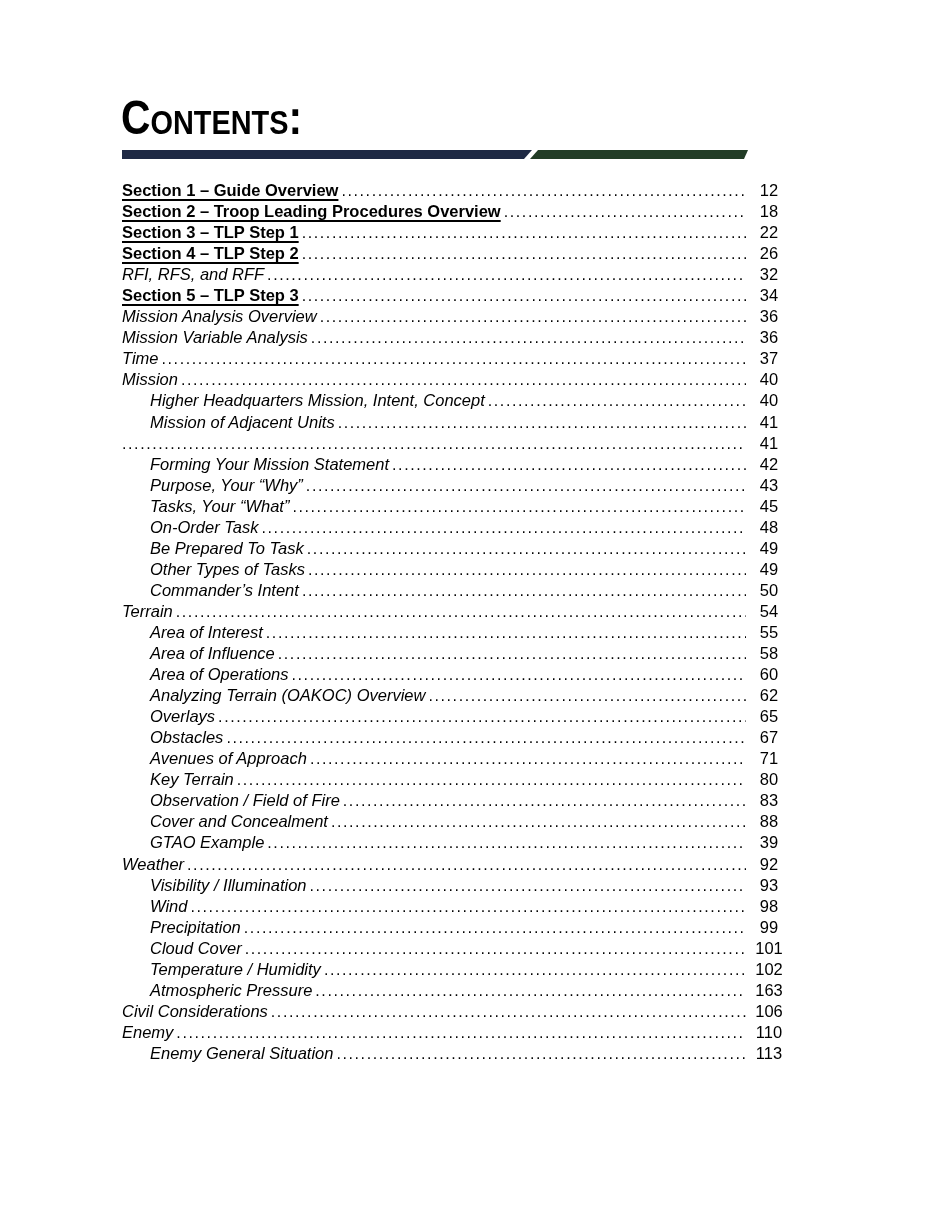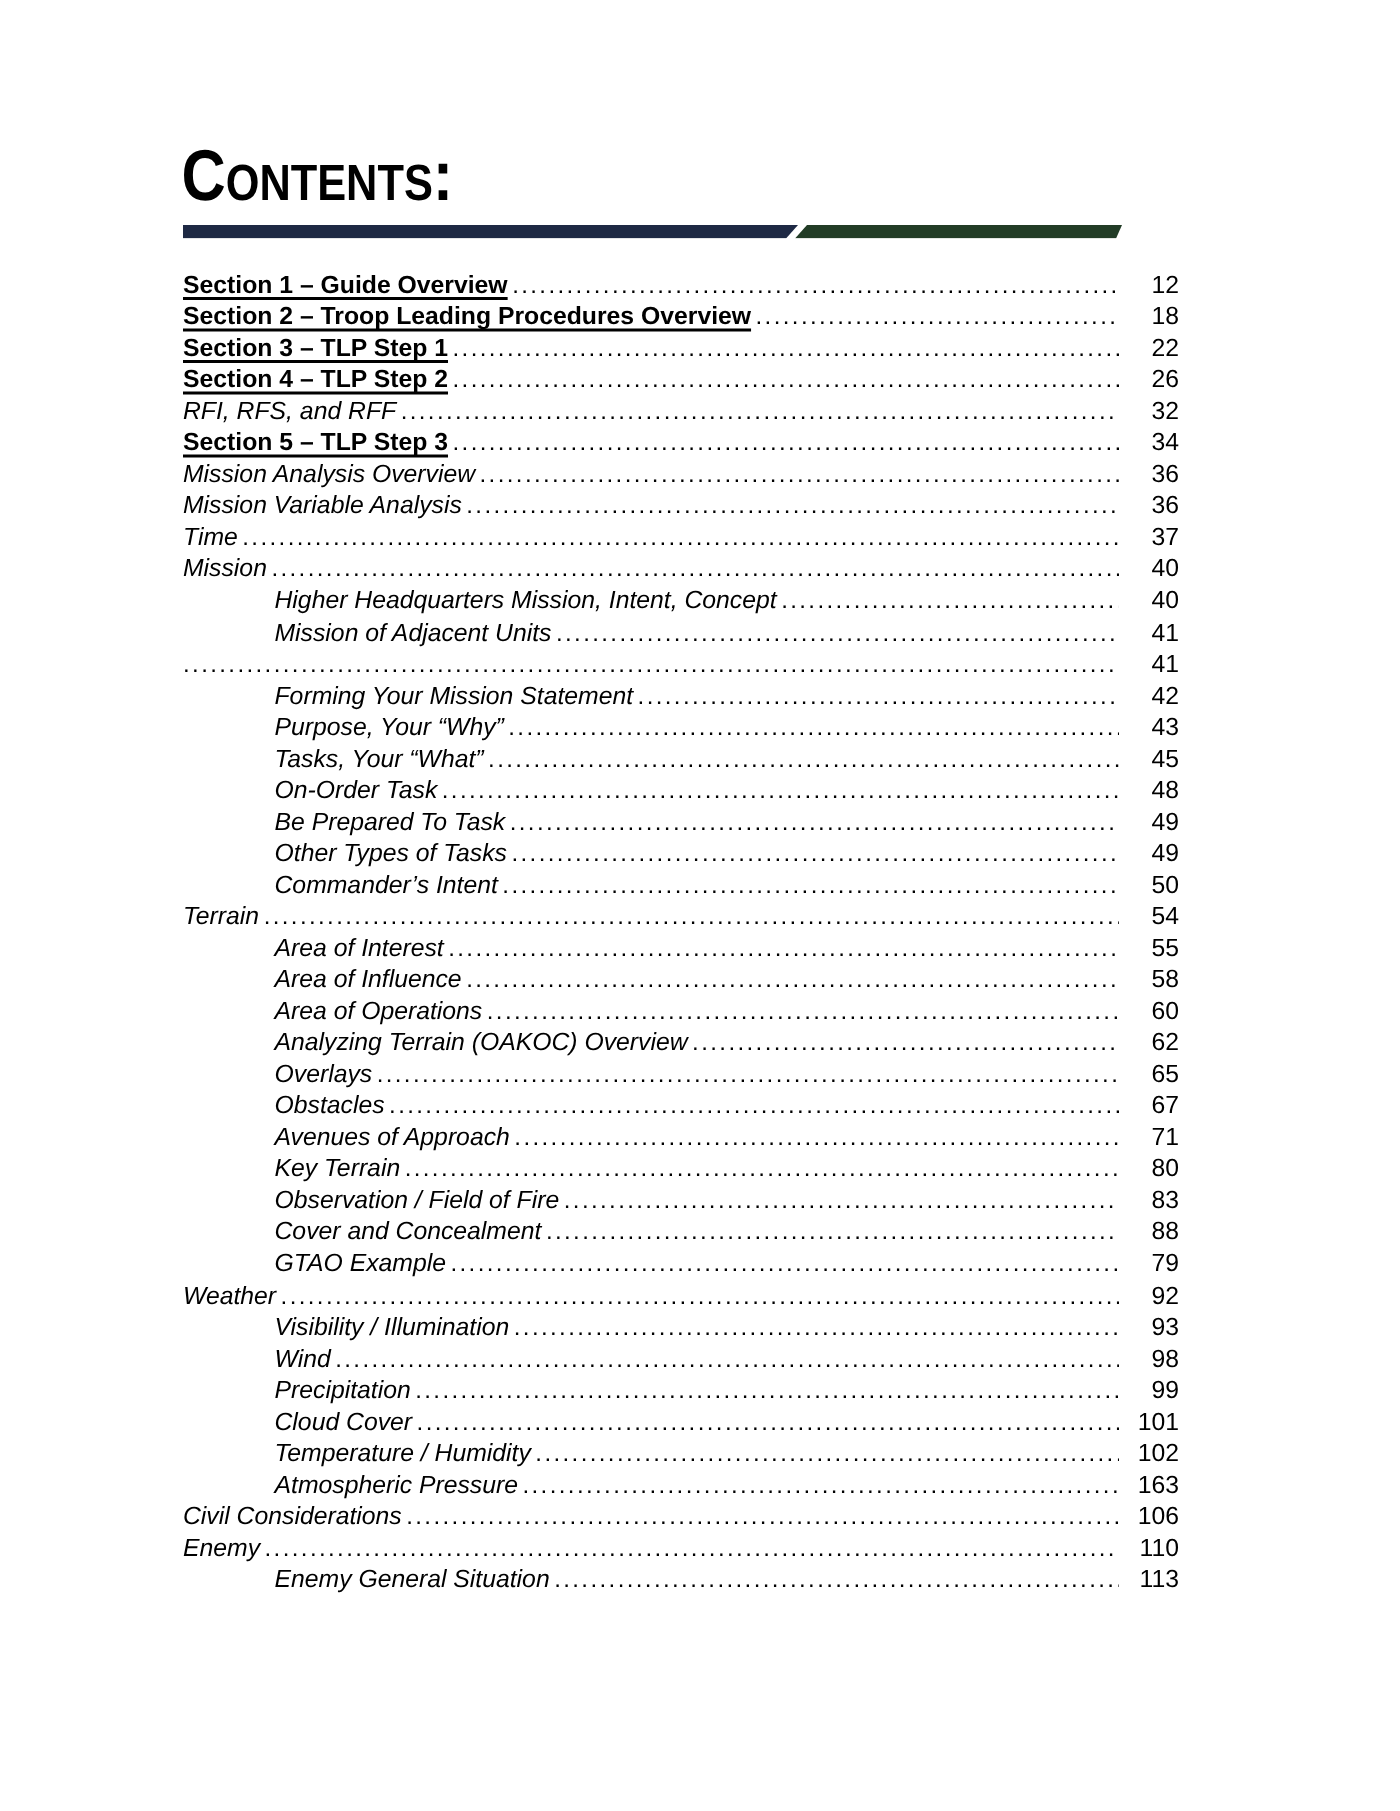--- a/index.html
+++ b/index.html
@@ -52,29 +52,29 @@
     white-space:nowrap;
   }
   .toc-label{flex:0 0 auto;padding-right:3px;}
   .toc-row.i .toc-label{font-style:italic;font-weight:400;}
   .toc-row.b .toc-label{
     font-weight:700;
     text-decoration:underline;
     text-decoration-thickness:2px;
     text-underline-offset:2.5px;
   }
-  .toc-row.ind .toc-label{margin-left:61px;}
+  .toc-row.ind .toc-label{margin-left:28px;}
   .toc-dots{
     flex:1 1 auto;min-width:0;overflow:hidden;
     font-size:16px;letter-spacing:1.6px;
     font-style:normal;font-weight:400;
   }
   .toc-page{
     flex:0 0 auto;width:34px;margin-left:6px;
-    text-align:right;font-style:normal;font-weight:400;
+    text-align:center;font-style:normal;font-weight:400;
   }
 </style>
 </head>
 <body>
 
 <div class="page">
 
   <h1 class="title">Contents:</h1>
 
   <div class="divider">
@@ -233,21 +233,21 @@
     <span class="toc-page">83</span>
   </div>
       <div class="toc-row i ind">
     <span class="toc-label">Cover and Concealment</span>
     <span class="toc-dots">............................................................................................................................................................................................................................</span>
     <span class="toc-page">88</span>
   </div>
       <div class="toc-row i ind">
     <span class="toc-label">GTAO Example</span>
     <span class="toc-dots">............................................................................................................................................................................................................................</span>
-    <span class="toc-page">79</span>
+    <span class="toc-page">39</span>
   </div>
       <div class="toc-row i">
     <span class="toc-label">Weather</span>
     <span class="toc-dots">............................................................................................................................................................................................................................</span>
     <span class="toc-page">92</span>
   </div>
       <div class="toc-row i ind">
     <span class="toc-label">Visibility / Illumination</span>
     <span class="toc-dots">............................................................................................................................................................................................................................</span>
     <span class="toc-page">93</span>

